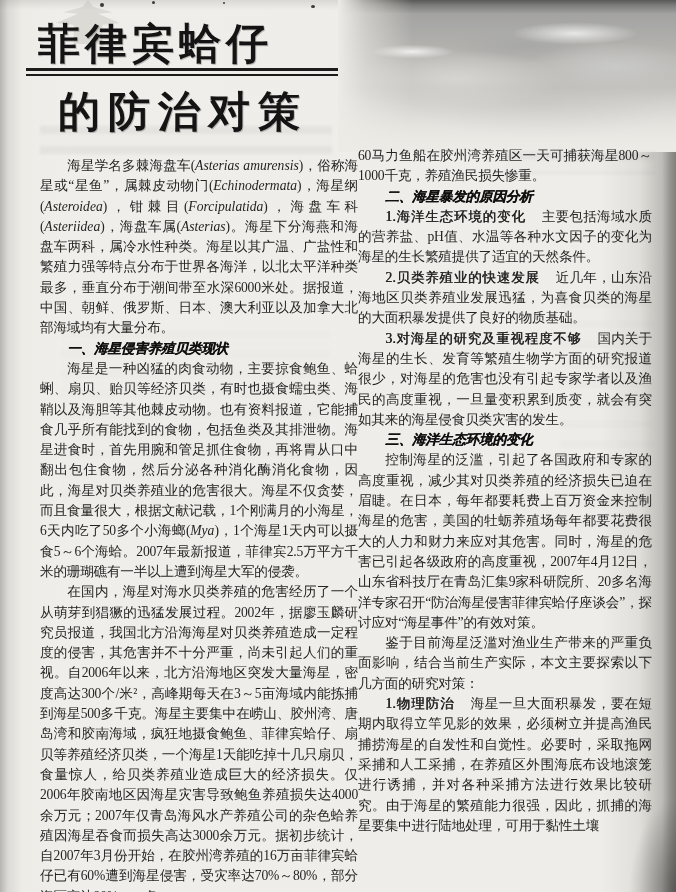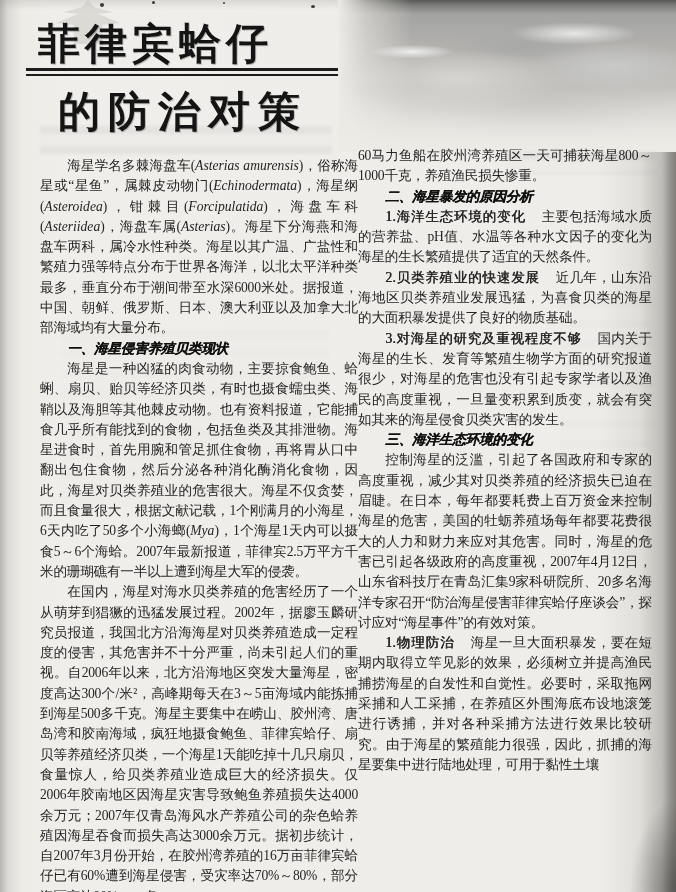--- a/index.html
+++ b/index.html
@@ -92,15 +92,16 @@
       <p class="para">在国内，海星对海水贝类养殖的危害经历了一个从萌芽到猖獗的迅猛发展过程。2002年，据廖玉麟研究员报道，我国北方沿海海星对贝类养殖造成一定程度的侵害，其危害并不十分严重，尚未引起人们的重视。自2006年以来，北方沿海地区突发大量海星，密度高达300个/米²，高峰期每天在3～5亩海域内能拣捕到海星500多千克。海星主要集中在崂山、胶州湾、唐岛湾和胶南海域，疯狂地摄食鲍鱼、菲律宾蛤仔、扇贝等养殖经济贝类，一个海星1天能吃掉十几只扇贝，食量惊人，给贝类养殖业造成巨大的经济损失。仅2006年胶南地区因海星灾害导致鲍鱼养殖损失达4000余万元；2007年仅青岛海风水产养殖公司的杂色蛤养殖因海星吞食而损失高达3000余万元。据初步统计，自2007年3月份开始，在胶州湾养殖的16万亩菲律宾蛤仔已有60%遭到海星侵害，受灾率达70%～80%，部分海区高达90%，一条</p>
     </div>
   <div class="col" id="colR">
       <p class="cont">60马力鱼船在胶州湾养殖区一天可捕获海星800～1000千克，养殖渔民损失惨重。</p>
       <p class="heading">二、海星暴发的原因分析</p>
       <p class="numbered"><span class="lead">1.海洋生态环境的变化</span><span class="gap"></span>主要包括海域水质的营养盐、pH值、水温等各种水文因子的变化为海星的生长繁殖提供了适宜的天然条件。</p>
       <p class="numbered"><span class="lead">2.贝类养殖业的快速发展</span><span class="gap"></span>近几年，山东沿海地区贝类养殖业发展迅猛，为喜食贝类的海星的大面积暴发提供了良好的物质基础。</p>
       <p class="numbered"><span class="lead">3.对海星的研究及重视程度不够</span><span class="gap"></span>国内关于海星的生长、发育等繁殖生物学方面的研究报道很少，对海星的危害也没有引起专家学者以及渔民的高度重视，一旦量变积累到质变，就会有突如其来的海星侵食贝类灾害的发生。</p>
       <p class="heading">三、海洋生态环境的变化</p>
       <p class="para">控制海星的泛滥，引起了各国政府和专家的高度重视，减少其对贝类养殖的经济损失已迫在眉睫。在日本，每年都要耗费上百万资金来控制海星的危害，美国的牡蛎养殖场每年都要花费很大的人力和财力来应对其危害。同时，海星的危害已引起各级政府的高度重视，2007年4月12日，山东省科技厅在青岛汇集9家科研院所、20多名海洋专家召开“防治海星侵害菲律宾蛤仔座谈会”，探讨应对“海星事件”的有效对策。</p>
+      <p class="para">鉴于目前海星泛滥对渔业生产带来的严重负面影响，结合当前生产实际，本文主要探索以下几方面的研究对策：</p>
       <p class="numbered"><span class="lead">1.物理防治</span><span class="gap"></span>海星一旦大面积暴发，要在短期内取得立竿见影的效果，必须树立并提高渔民捕捞海星的自发性和自觉性。必要时，采取拖网采捕和人工采捕，在养殖区外围海底布设地滚笼进行诱捕，并对各种采捕方法进行效果比较研究。由于海星的繁殖能力很强，因此，抓捕的海星要集中进行陆地处理，可用于黏性土壤</p>
     </div>
 </div>
 
 </body></html>

